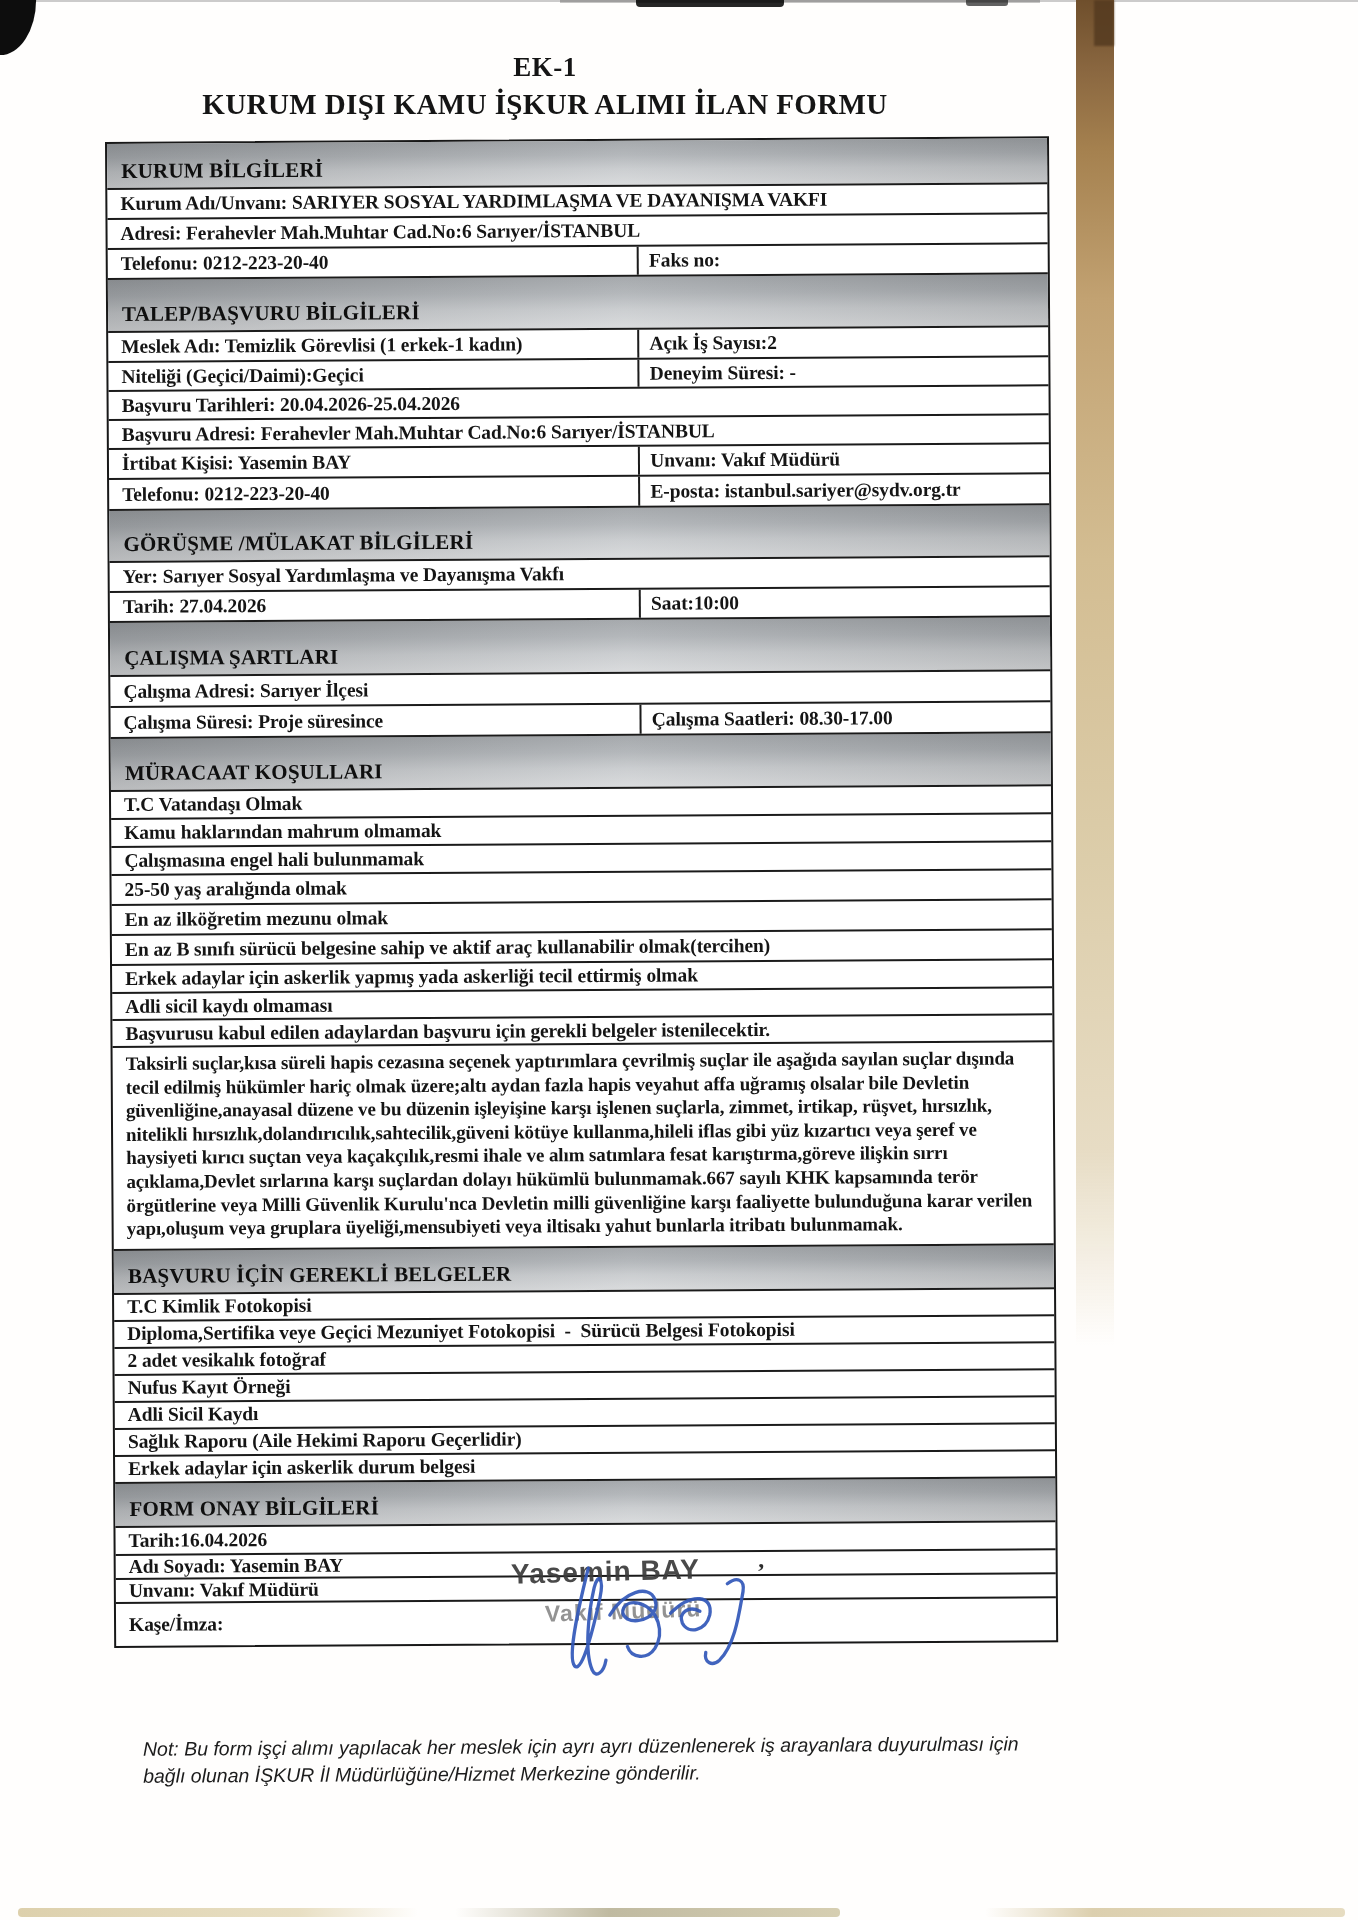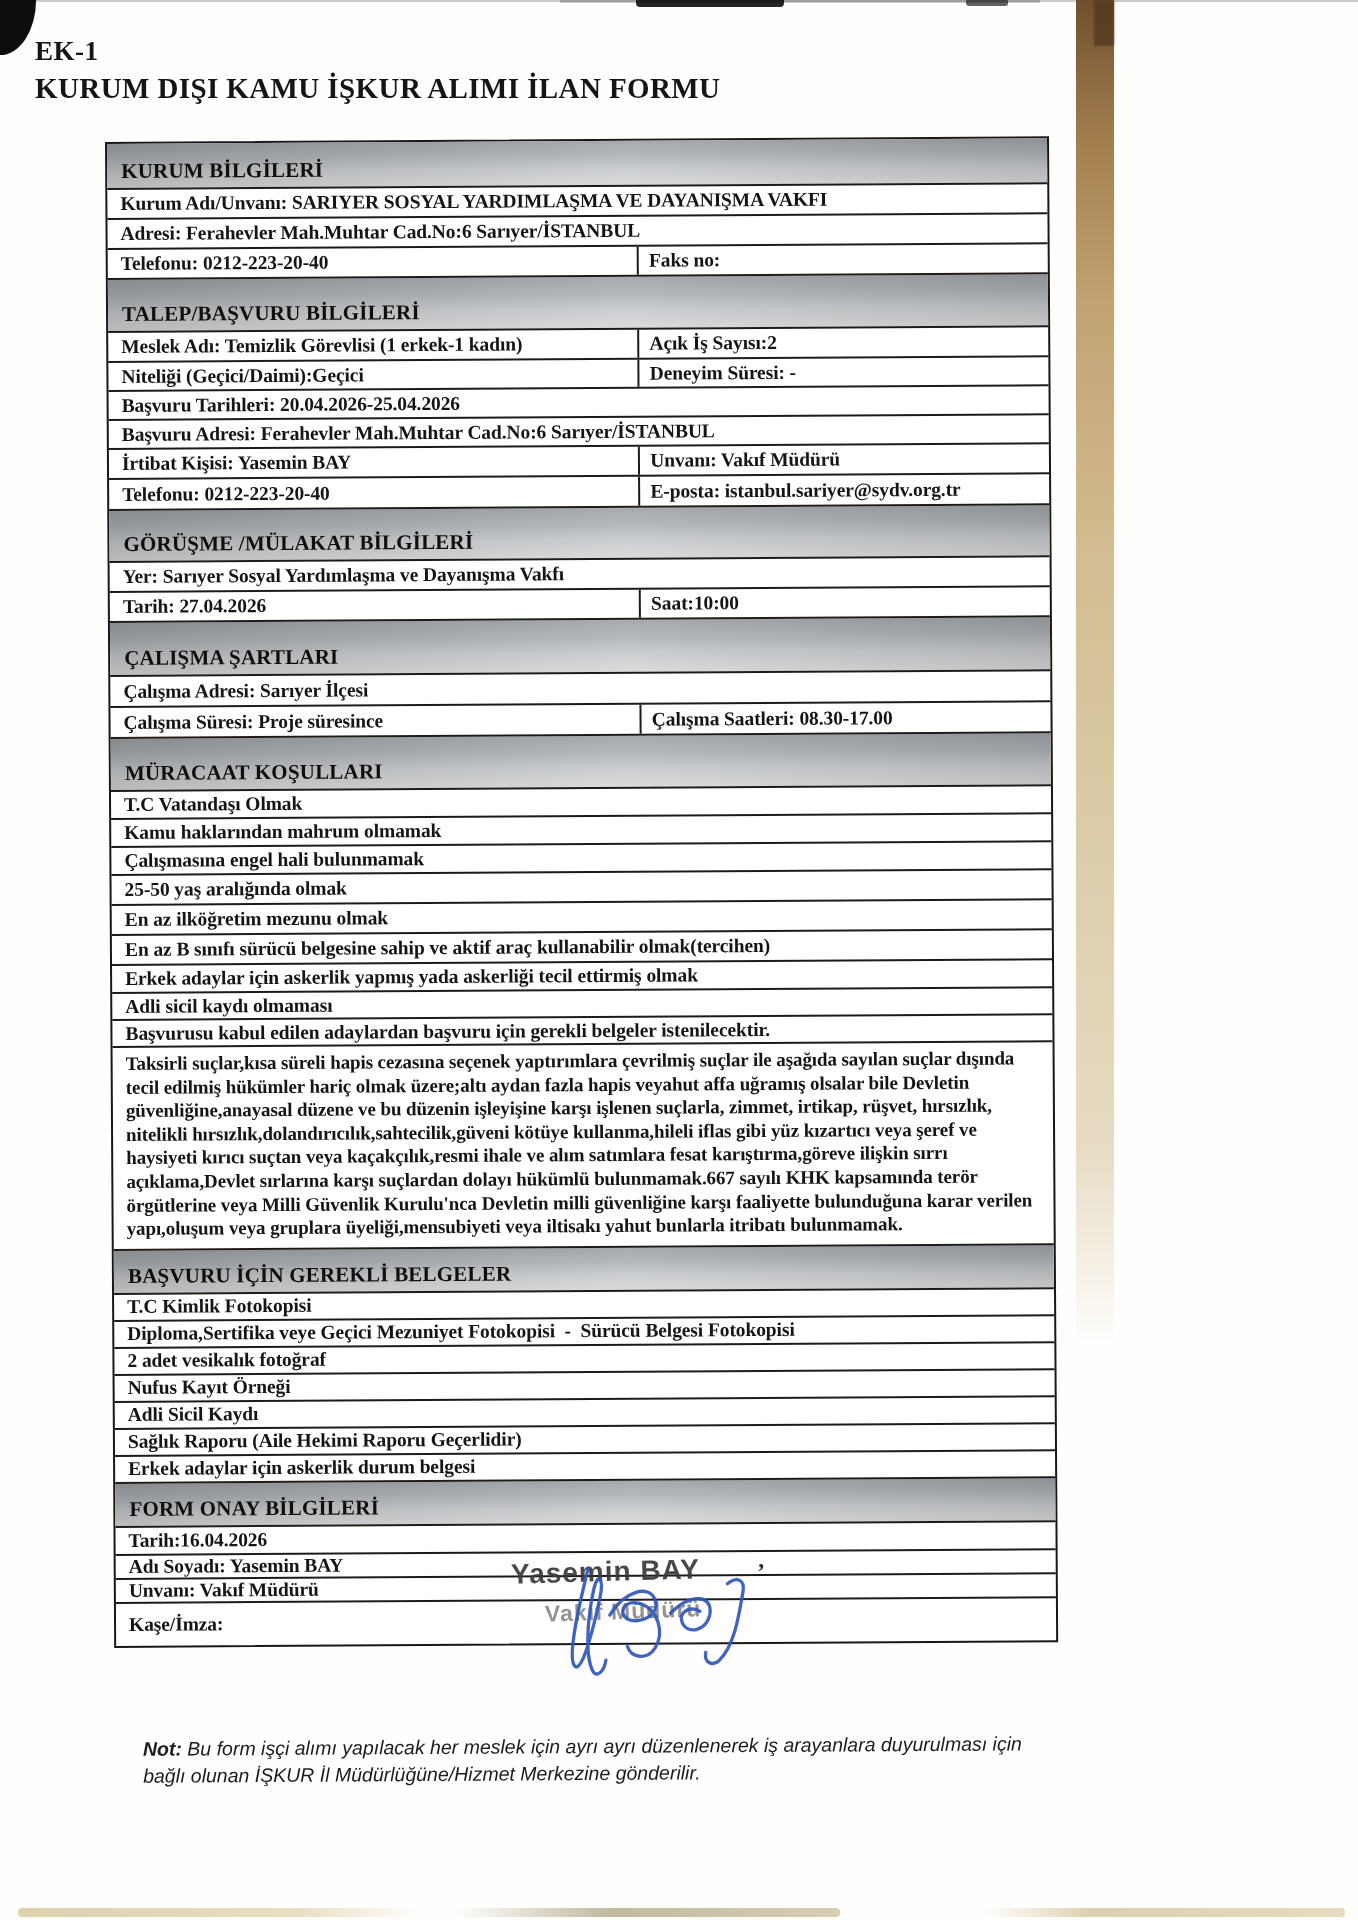--- a/index.html
+++ b/index.html
@@ -15,21 +15,21 @@
   .top-mark-r{position:absolute;left:966px;top:0;width:42px;height:6px;background:#1e1e1e;opacity:.7;border-radius:0 0 3px 3px;}
   .side-strip{position:absolute;left:1076px;top:0;width:38px;height:1350px;filter:blur(.4px);
       background:linear-gradient(180deg,#6f4f2c 0px,#8a6740 70px,#a5814f 150px,#c2a272 300px,#d3bd92 560px,#dccdaa 860px,#e7dcc4 1150px,rgba(231,220,196,0) 1345px);}
   .side-strip-core{position:absolute;left:1094px;top:0;width:20px;height:46px;background:#53391f;opacity:.8;filter:blur(1px);}
   .bot-strip{position:absolute;top:1908px;height:9px;border-radius:4px;opacity:.85;}
   .bs1{left:18px;width:400px;background:linear-gradient(90deg,#d7c89e,#e4d9b8 70%,rgba(228,217,184,0));}
   .bs2{left:455px;width:385px;background:linear-gradient(90deg,rgba(185,178,148,0),#b5ae90 40%,#cfc6a4);}
   .bs3{left:985px;width:360px;background:linear-gradient(90deg,rgba(214,199,160,0),#d6c7a0 30%,#e2d6b6);}
 
   
-  .titles{position:absolute;left:0;top:36px;width:1090px;font-weight:700;padding-left:35px;}
+  .titles{position:absolute;left:0;top:52px;width:1090px;text-align:center;font-weight:700;}
   .ek{font-size:27px;letter-spacing:.5px;}
   .main-title{font-size:29px;margin-top:5px;letter-spacing:.4px;}
 
   
   .doc-table{position:absolute;left:105px;top:142px;width:940px;border:2.5px solid #181818;
              transform:rotate(-0.35deg);transform-origin:top left;background:#fff;}
   .doc-table>div{border-top:2px solid #1b1b1b;box-sizing:border-box;}
   .doc-table>div:first-child{border-top:none;}
   .sechead{display:flex;align-items:flex-end;padding:0 0 4px 14px;font-weight:700;font-size:21px;color:#0f0f0f;letter-spacing:.2px;
       background:linear-gradient(90deg,rgba(50,50,50,.16),rgba(255,255,255,.14) 55%,rgba(80,80,80,.14)),
@@ -46,21 +46,21 @@
               color:rgba(58,58,58,.92);letter-spacing:1px;transform:rotate(-1.6deg);}
   .stamp-title{position:absolute;left:40px;top:48px;font-family:"Liberation Sans",sans-serif;font-weight:700;font-size:23px;
                color:rgba(120,120,120,.8);letter-spacing:1px;transform:rotate(-2deg);}
   .stamp-tick{position:absolute;left:252px;top:8px;font-size:24px;color:#2e2e2e;font-weight:700;}
   .sig{position:absolute;left:50px;top:12px;width:235px;height:118px;}
   .sig path{fill:none;stroke:#3157b8;stroke-width:3.4;stroke-linecap:round;stroke-linejoin:round;opacity:.92;}
 
   
   .note{position:absolute;left:143px;top:1733px;width:900px;font-family:"Liberation Sans",sans-serif;font-style:italic;
         font-size:19.5px;line-height:27px;color:#1c1c1c;transform:rotate(-0.35deg);font-weight:500;}
-  .note .lbl{font-weight:700;}
+  .note .lbl{font-weight:400;}
 </style>
 </head>
 <body>
 
 <div class="page">
 
   <div class="top-edge-line"></div>
   <div class="corner-tl"></div>
   <div class="top-bar"></div>
   <div class="top-bar-faint"></div>

